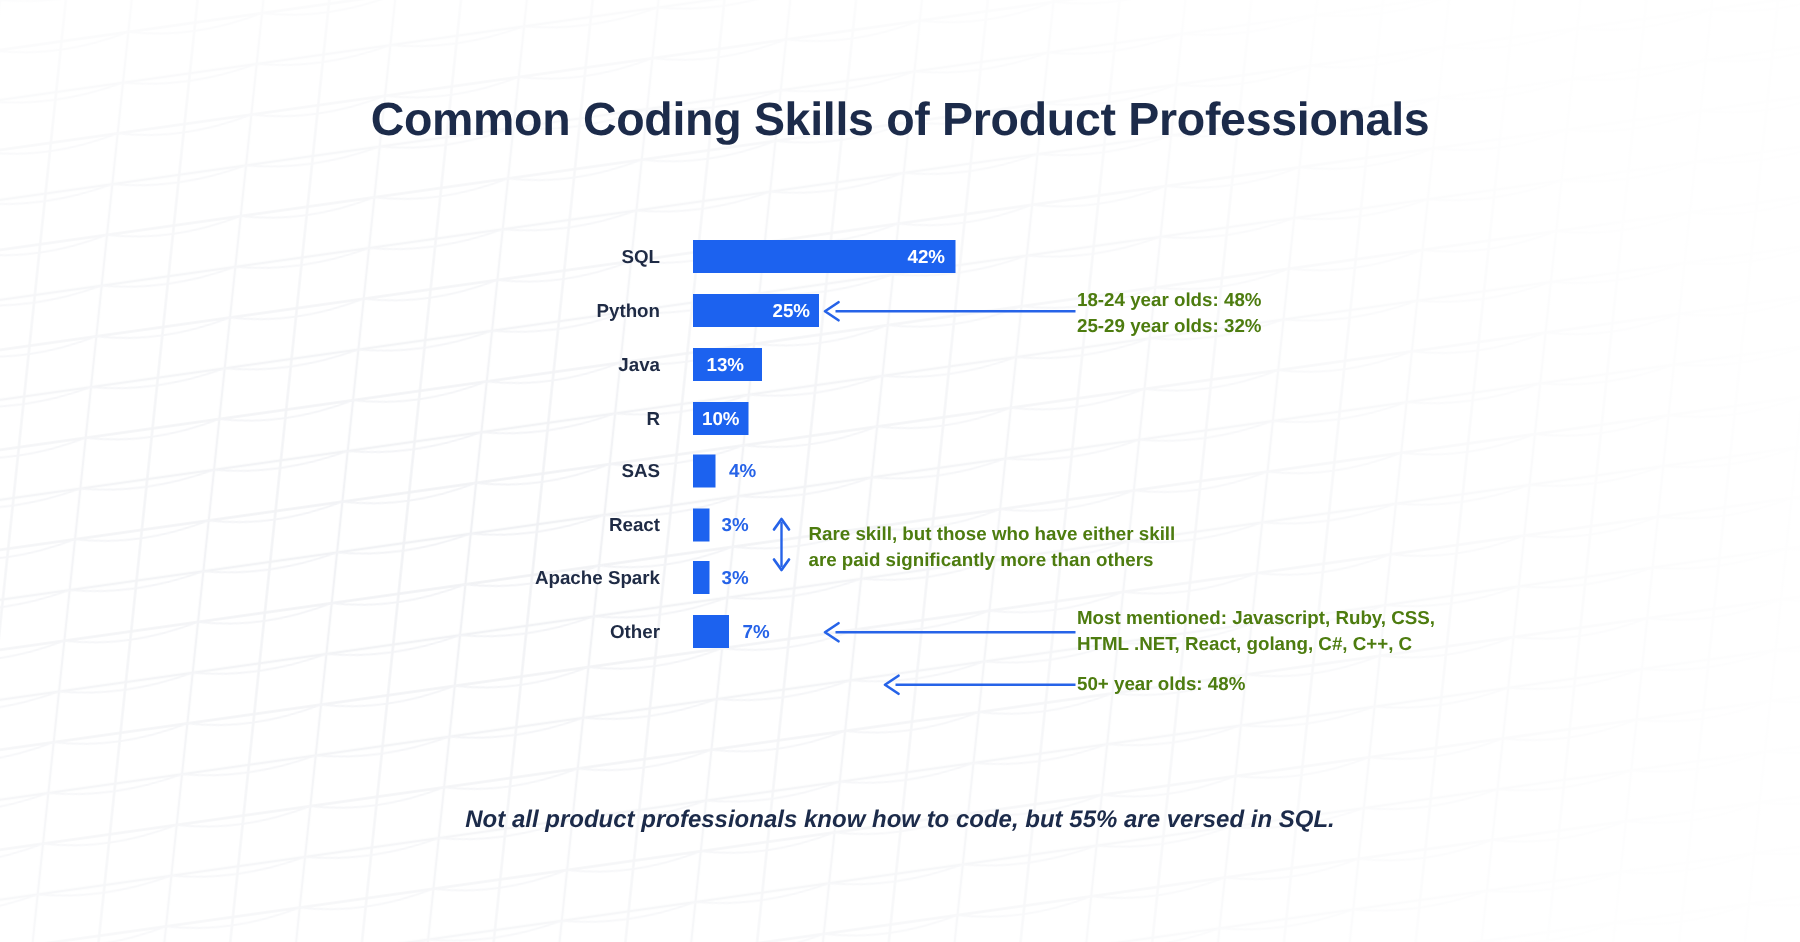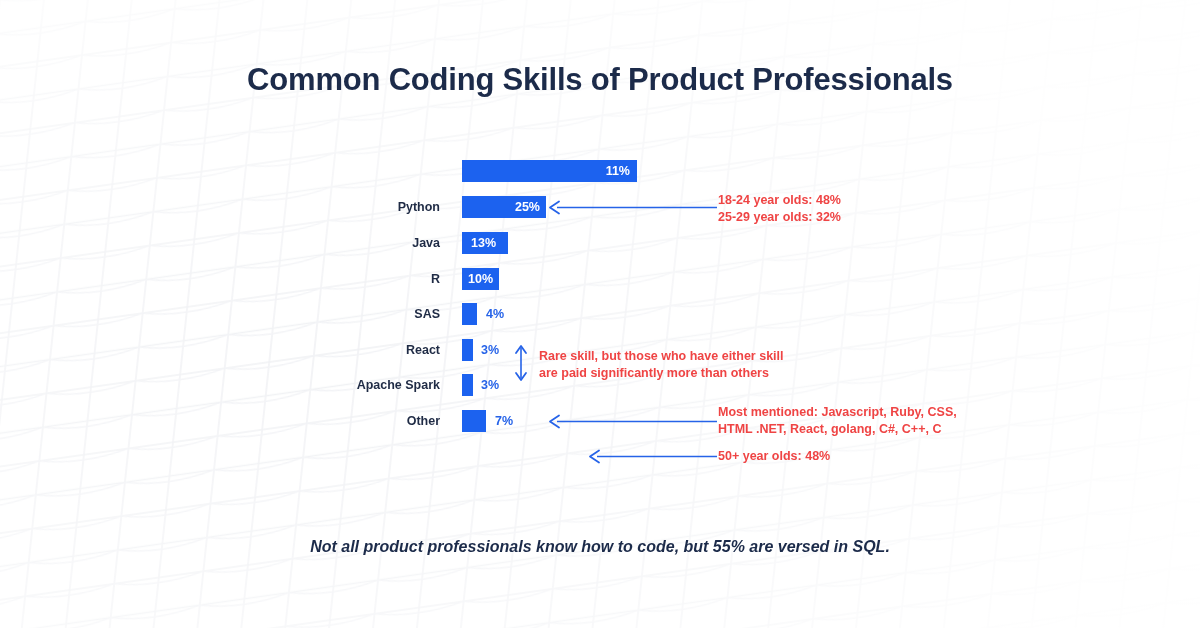--- a/index.html
+++ b/index.html
@@ -99,21 +99,21 @@
     font-size: 12.5px;
     font-weight: bold;
     color: #2663e8;
     text-align: left;
   }
 
   .annotation {
     position: absolute;
     font-size: 12.5px;
     font-weight: bold;
-    color: #ef4444;
+    color: #4d7c0f;
     line-height: 17px;
     white-space: pre-line;
   }
 
   .arrow-svg {
     position: absolute;
     overflow: visible;
   }
 
   #footer-note {
@@ -149,22 +149,23 @@
   <rect x="0" y="0" width="1200" height="628" fill="url(#fade)"></rect>
 </svg>
 
 <div id="page">
 
   <div id="chart-title">Common Coding Skills of Product Professionals</div>
 
   <div id="plot-area">
 
     <div class="bar-row" style="top:160px;">
+      <div class="cat-label">SQL</div>
       <div class="bar" style="width:175px;"></div>
-      <div class="val-inside" style="left:462px;width:168px;">11%</div>
+      <div class="val-inside" style="left:462px;width:168px;">42%</div>
     </div>
 
     <div class="bar-row" style="top:196px;">
       <div class="cat-label">Python</div>
       <div class="bar" style="width:84px;"></div>
       <div class="val-inside" style="left:462px;width:78px;">25%</div>
     </div>
 
     <div class="bar-row" style="top:232px;">
       <div class="cat-label">Java</div>

